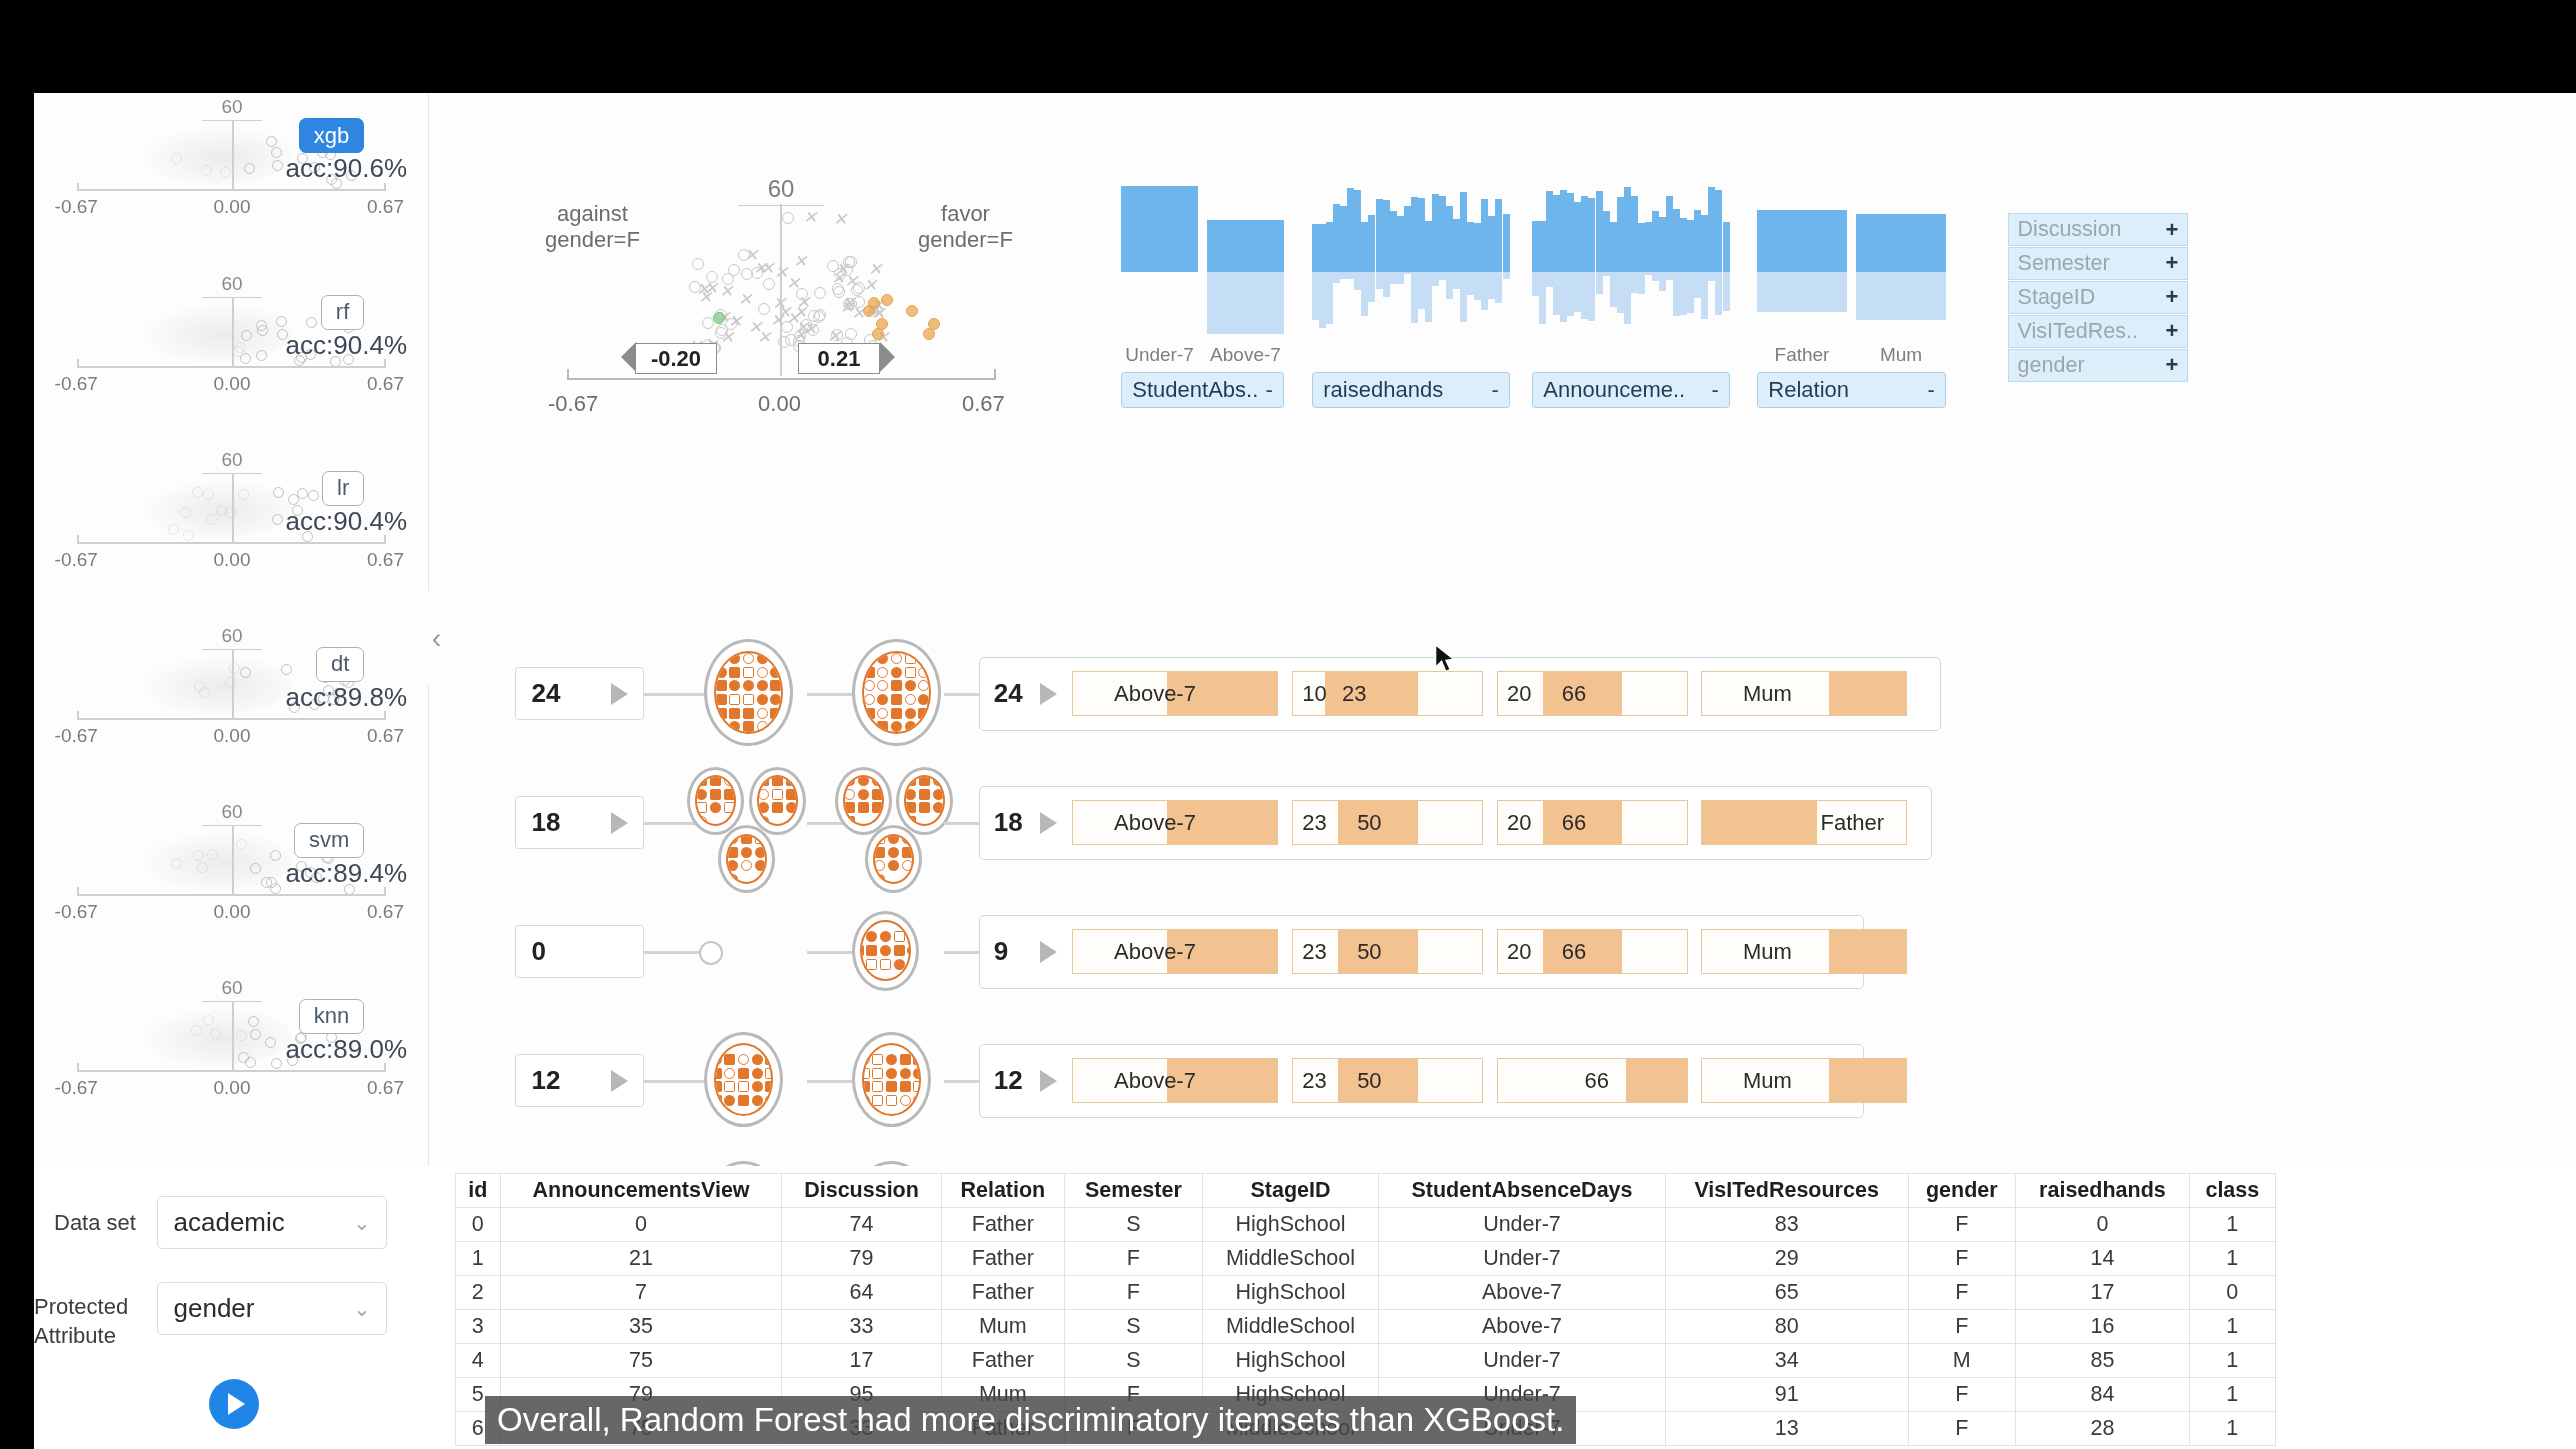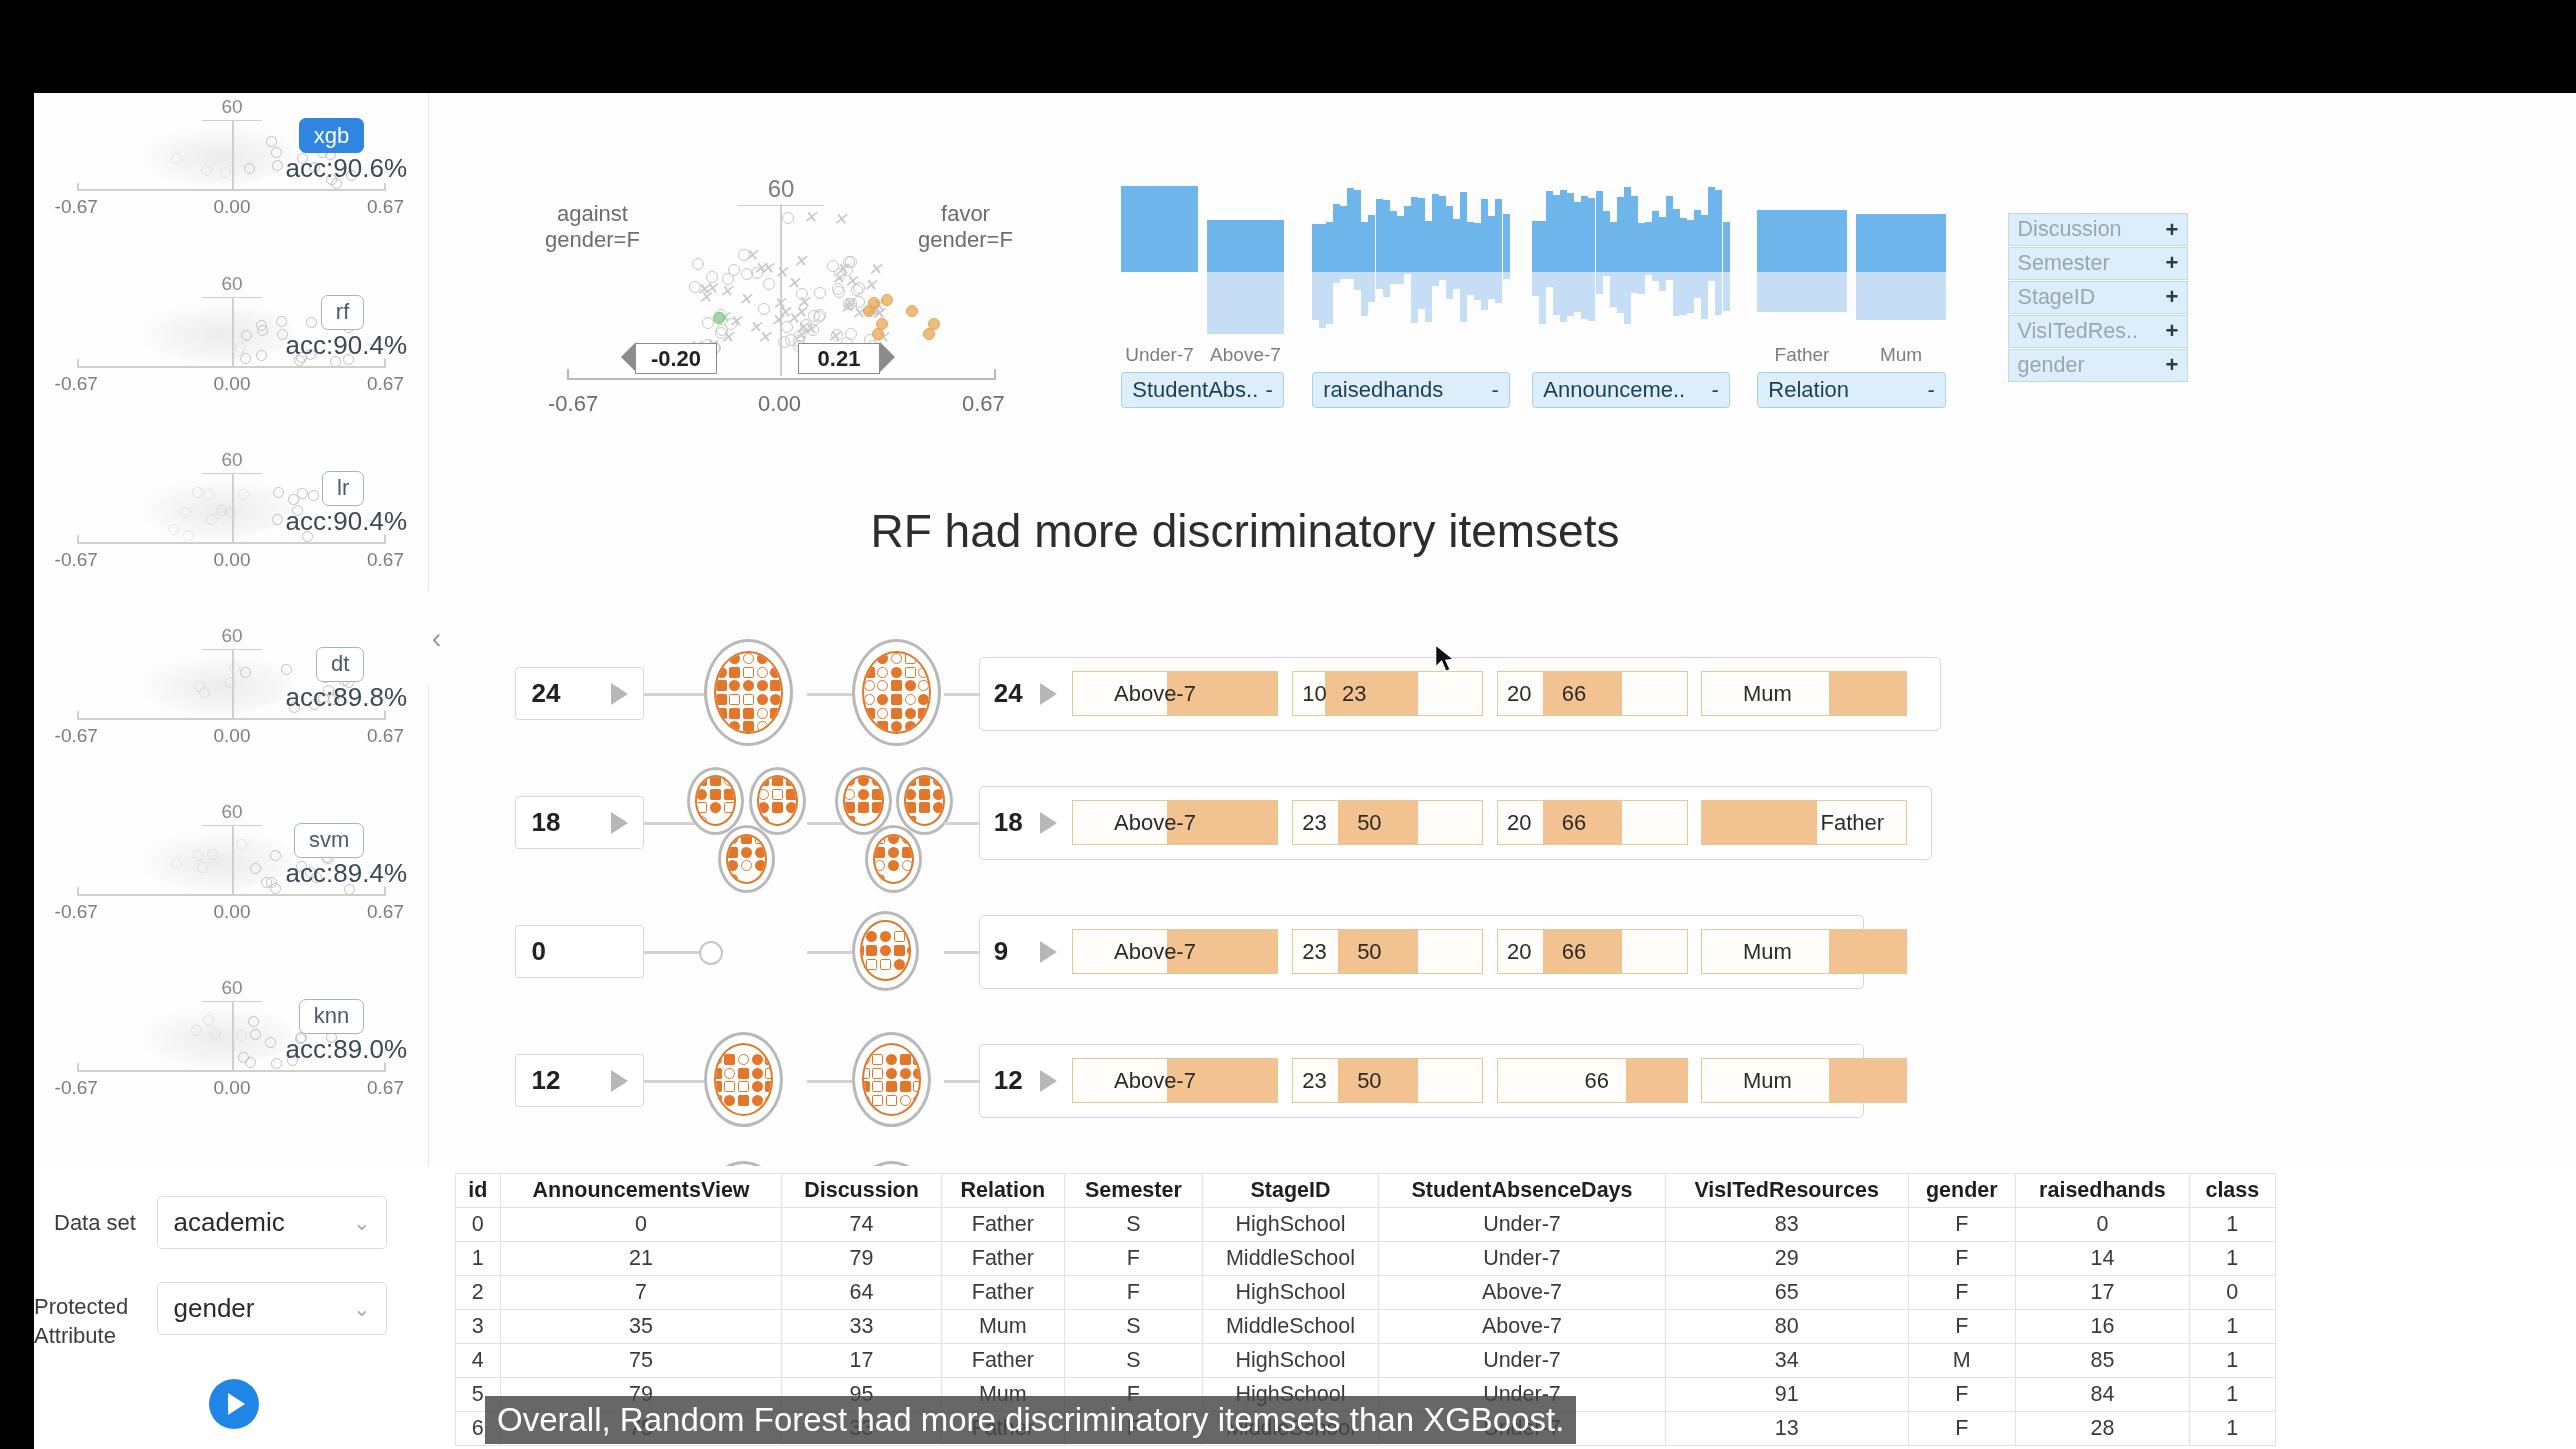--- a/index.html
+++ b/index.html
@@ -824,21 +824,20 @@
         <div class="attr-item">
           <span>VisITedRes..</span>
           <span class="plus">+</span>
         </div>
         <div class="attr-item">
           <span>gender</span>
           <span class="plus">+</span>
         </div>
       </div>
 
-    <div class="headline">RF had more discriminatory itemsets</div>
 
     <div class="rows" id="rows">
         <div class="row">
           <div class="count-box">
             <span>24</span>
             <div class="tri"></div>
           </div>
           <div class="connector" style="left: 129px; width: 60px;"></div>
           <div class="glyph" style="left: 189px; top: -3.8px; width: 89px; height: 107px;">
             <div class="inner" style="color: rgb(226, 118, 42);">

